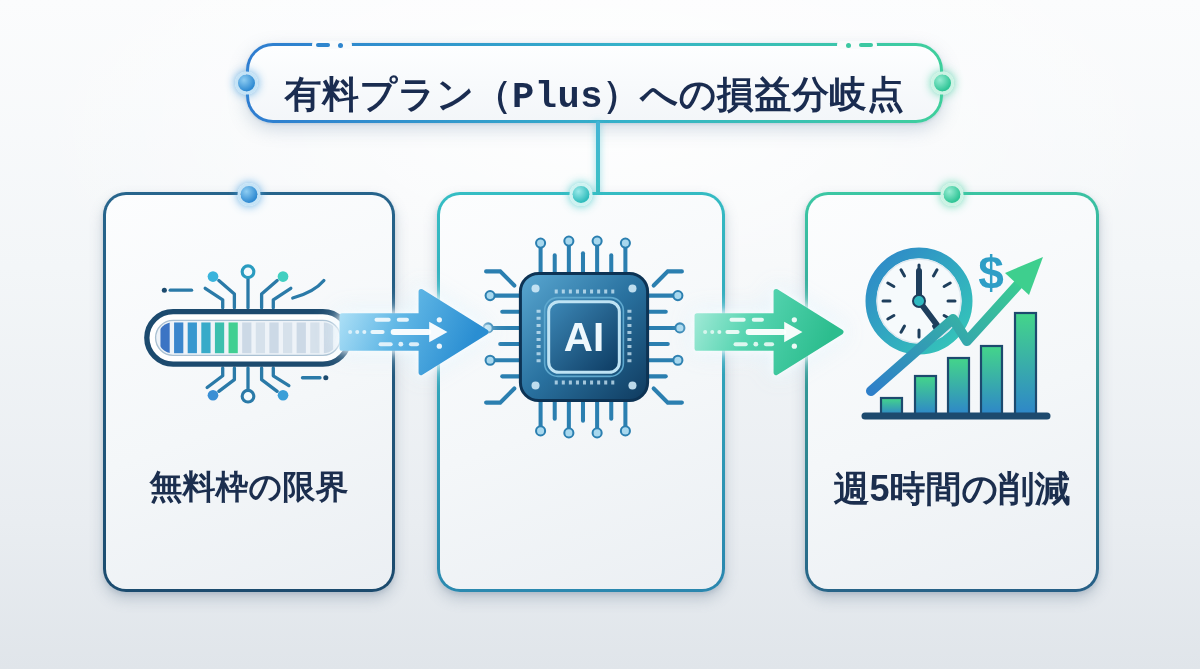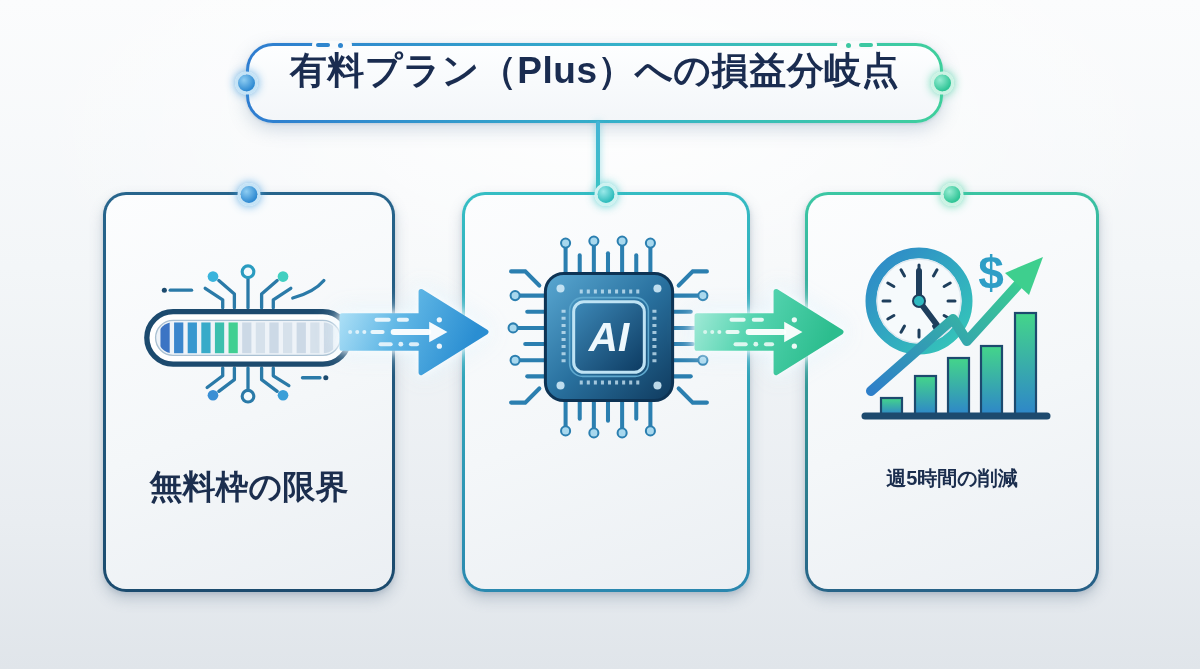--- a/index.html
+++ b/index.html
@@ -18,21 +18,21 @@
   
   .banner{
     position:absolute;left:246px;top:43px;width:697px;height:80px;
     border-radius:27px;padding:3px;box-sizing:border-box;
     background:linear-gradient(90deg,#2e7cd0 0%,#35b2c9 55%,#3fcf9c 100%);
     box-shadow:0 6px 18px rgba(110,140,170,.30),0 1px 3px rgba(110,140,170,.25);
   }
   .banner-inner{
     width:100%;height:100%;border-radius:24px;
     background:linear-gradient(180deg,#fdfeff 0%,#f3f6f9 100%);
-    display:flex;align-items:flex-start;justify-content:center;
+    display:flex;align-items:flex-end;justify-content:center;font-family:Liberation Mono, monospace;
   }
   .banner-title{
     margin:0;font-size:37px;font-weight:bold;color:#1a2c50;
     letter-spacing:.5px;white-space:nowrap;
   }
   .node{
     position:absolute;width:17px;height:17px;border-radius:50%;
     top:50%;transform:translateY(-50%);
   }
   .node-blue{
@@ -62,32 +62,32 @@
   .card{
     position:absolute;top:192px;height:400px;border-radius:23px;
     padding:3px;box-sizing:border-box;
     box-shadow:0 7px 14px rgba(95,118,142,.30),0 2px 4px rgba(95,118,142,.18);
   }
   .card-inner{
     position:relative;width:100%;height:100%;border-radius:20px;
     background:linear-gradient(160deg,#fcfdfe 0%,#f4f7f9 55%,#ebeff3 100%);
   }
   .card1{left:103px;width:292px;background:linear-gradient(175deg,#27658d 0%,#1b4a6d 100%);}
-  .card2{left:462px;width:288px;background:linear-gradient(175deg,#35bec4 0%,#2a86ae 100%);font-style:italic;}
+  .card2{left:437px;width:288px;background:linear-gradient(175deg,#35bec4 0%,#2a86ae 100%);}
   .card3{left:805px;width:294px;background:linear-gradient(175deg,#3cc8a4 0%,#265e86 100%);}
   .card-node{
     position:absolute;left:50%;top:-9px;transform:translateX(-50%);
     width:17px;height:17px;border-radius:50%;z-index:6;
   }
   .card-label{
     position:absolute;left:0;right:0;top:270px;text-align:center;
     font-weight:bold;color:#1b2e4e;line-height:1.32;z-index:2;
   }
   .card1 .card-label,.card2 .card-label{font-size:33px;}
-  .card3 .card-label{font-size:20px;}
+  .card3 .card-label{font-size:36px;}
   .card-icon{position:absolute;z-index:1;}
   .icon1{left:35px;top:60px;}
   .icon2{left:38px;top:36px;}
   .icon3{left:47px;top:40px;}
 
   
   .flow-arrow{
     position:absolute;top:281px;z-index:5;
     filter:drop-shadow(0 0 5px rgba(255,255,255,.95)) drop-shadow(0 0 11px rgba(225,243,252,.9));
   }

